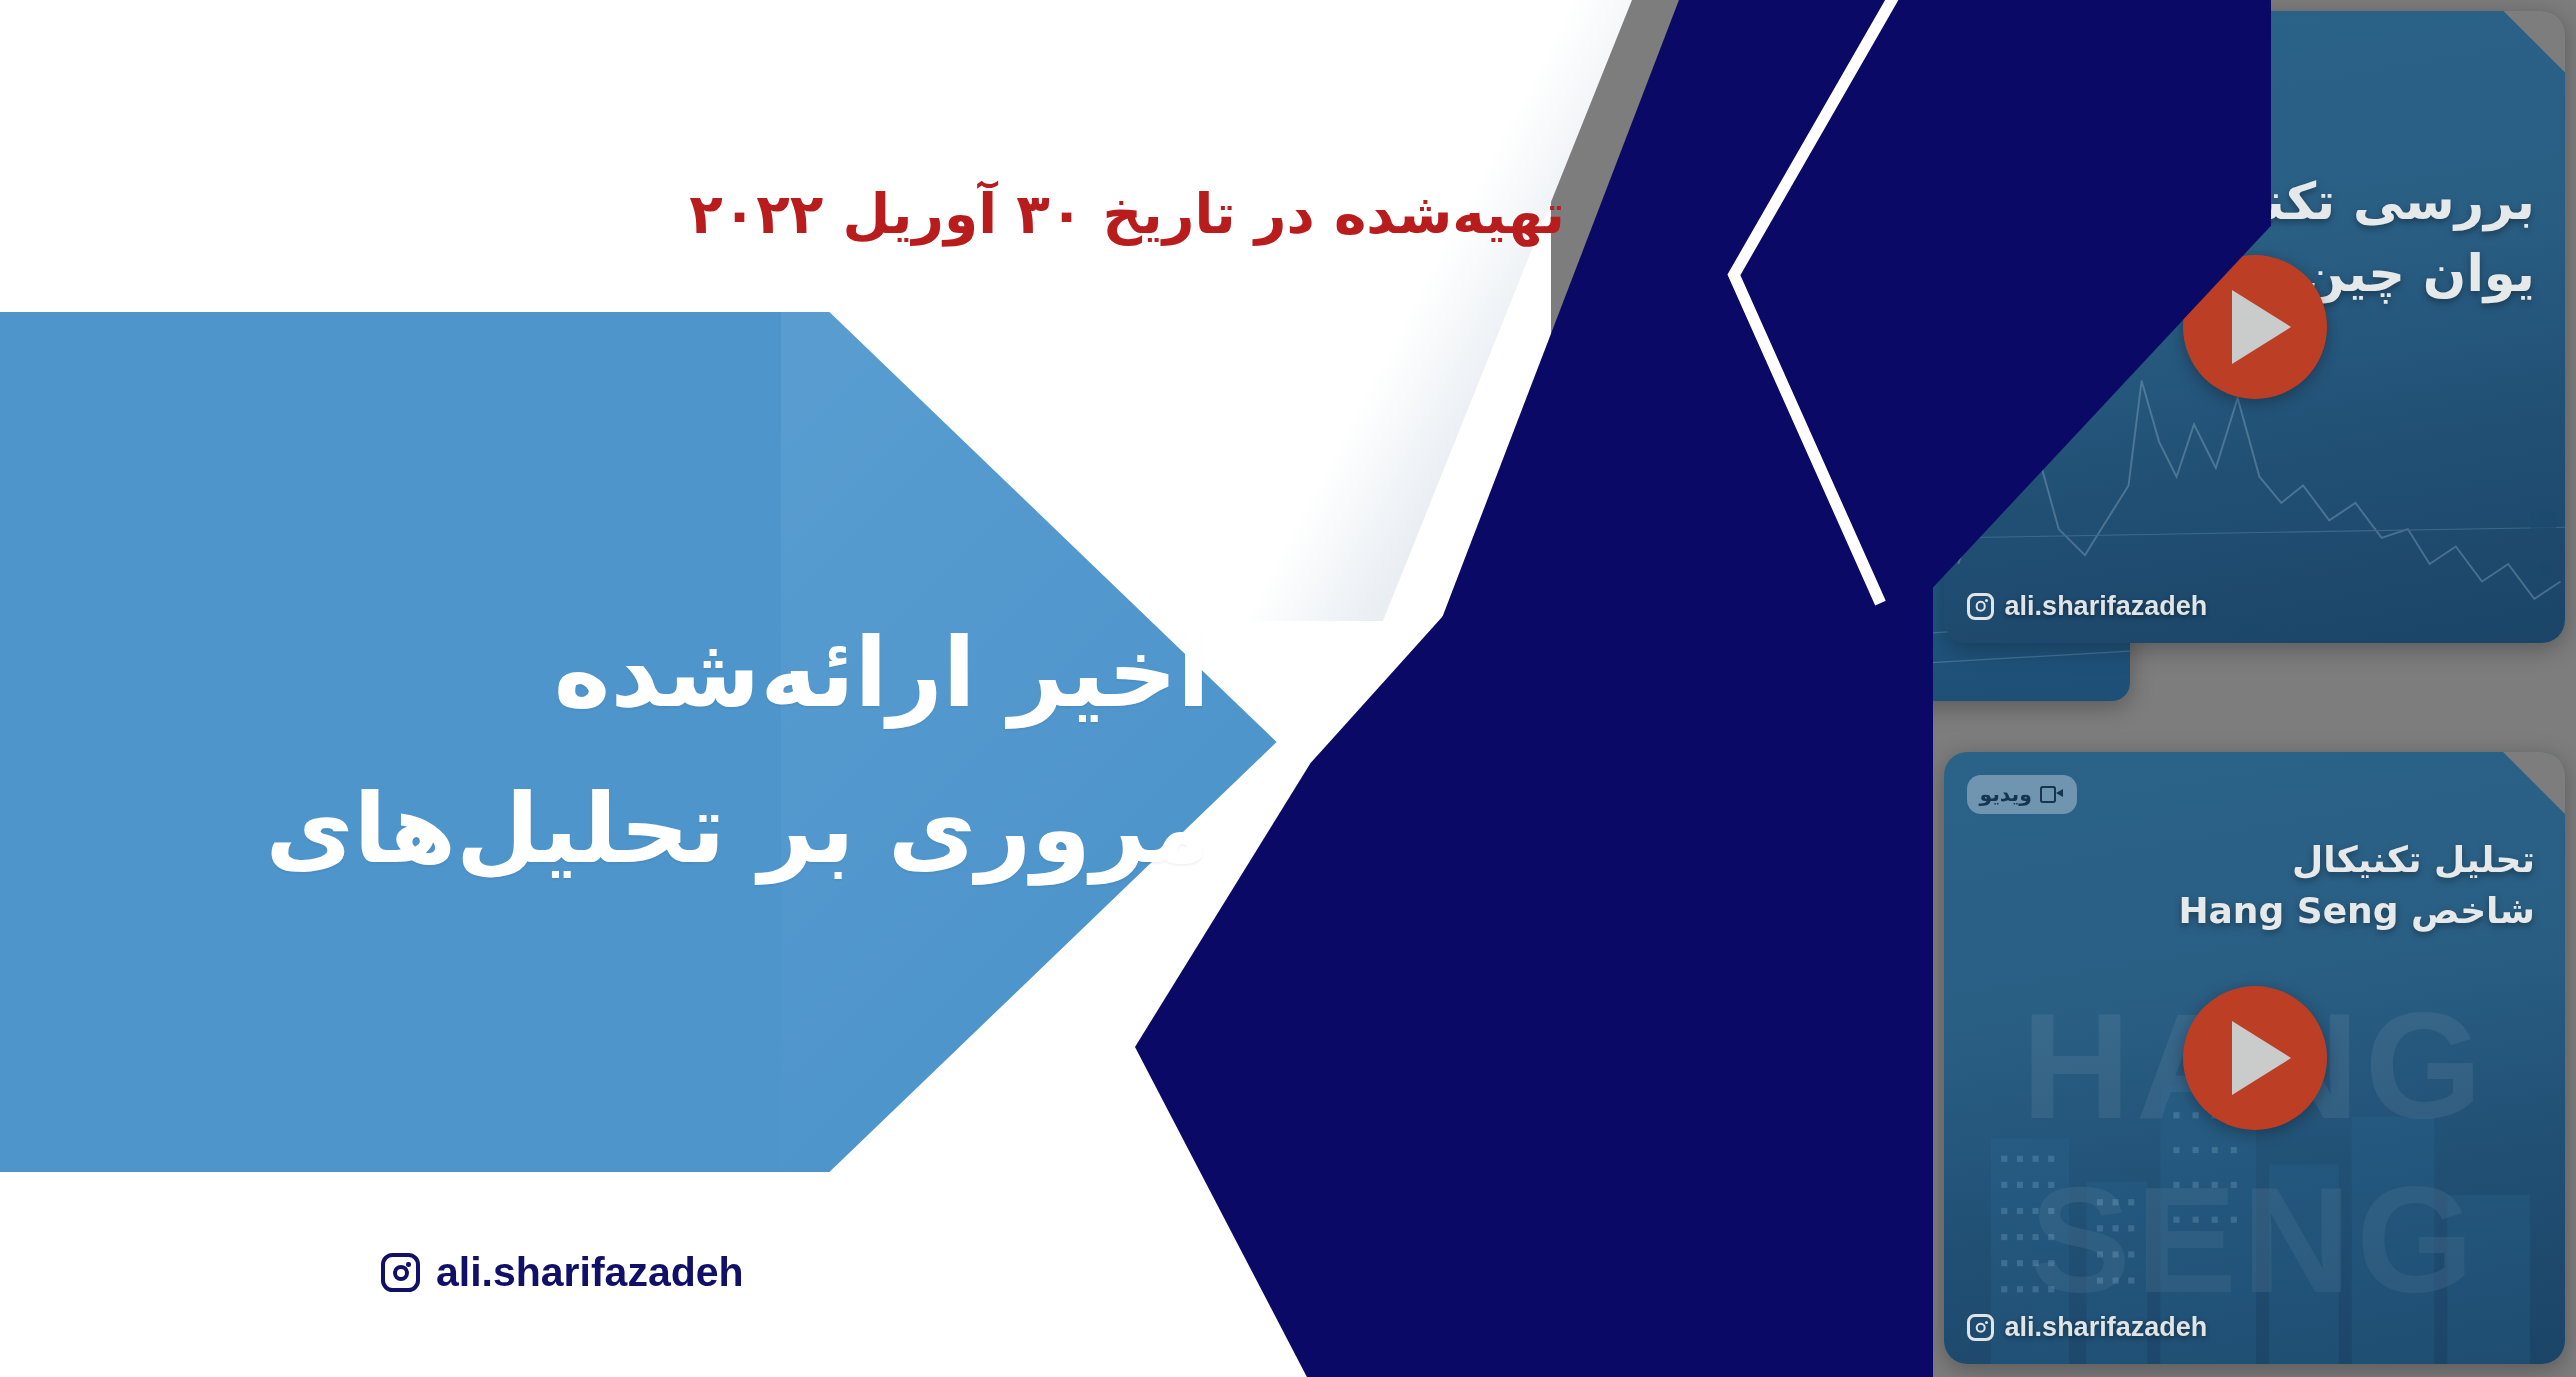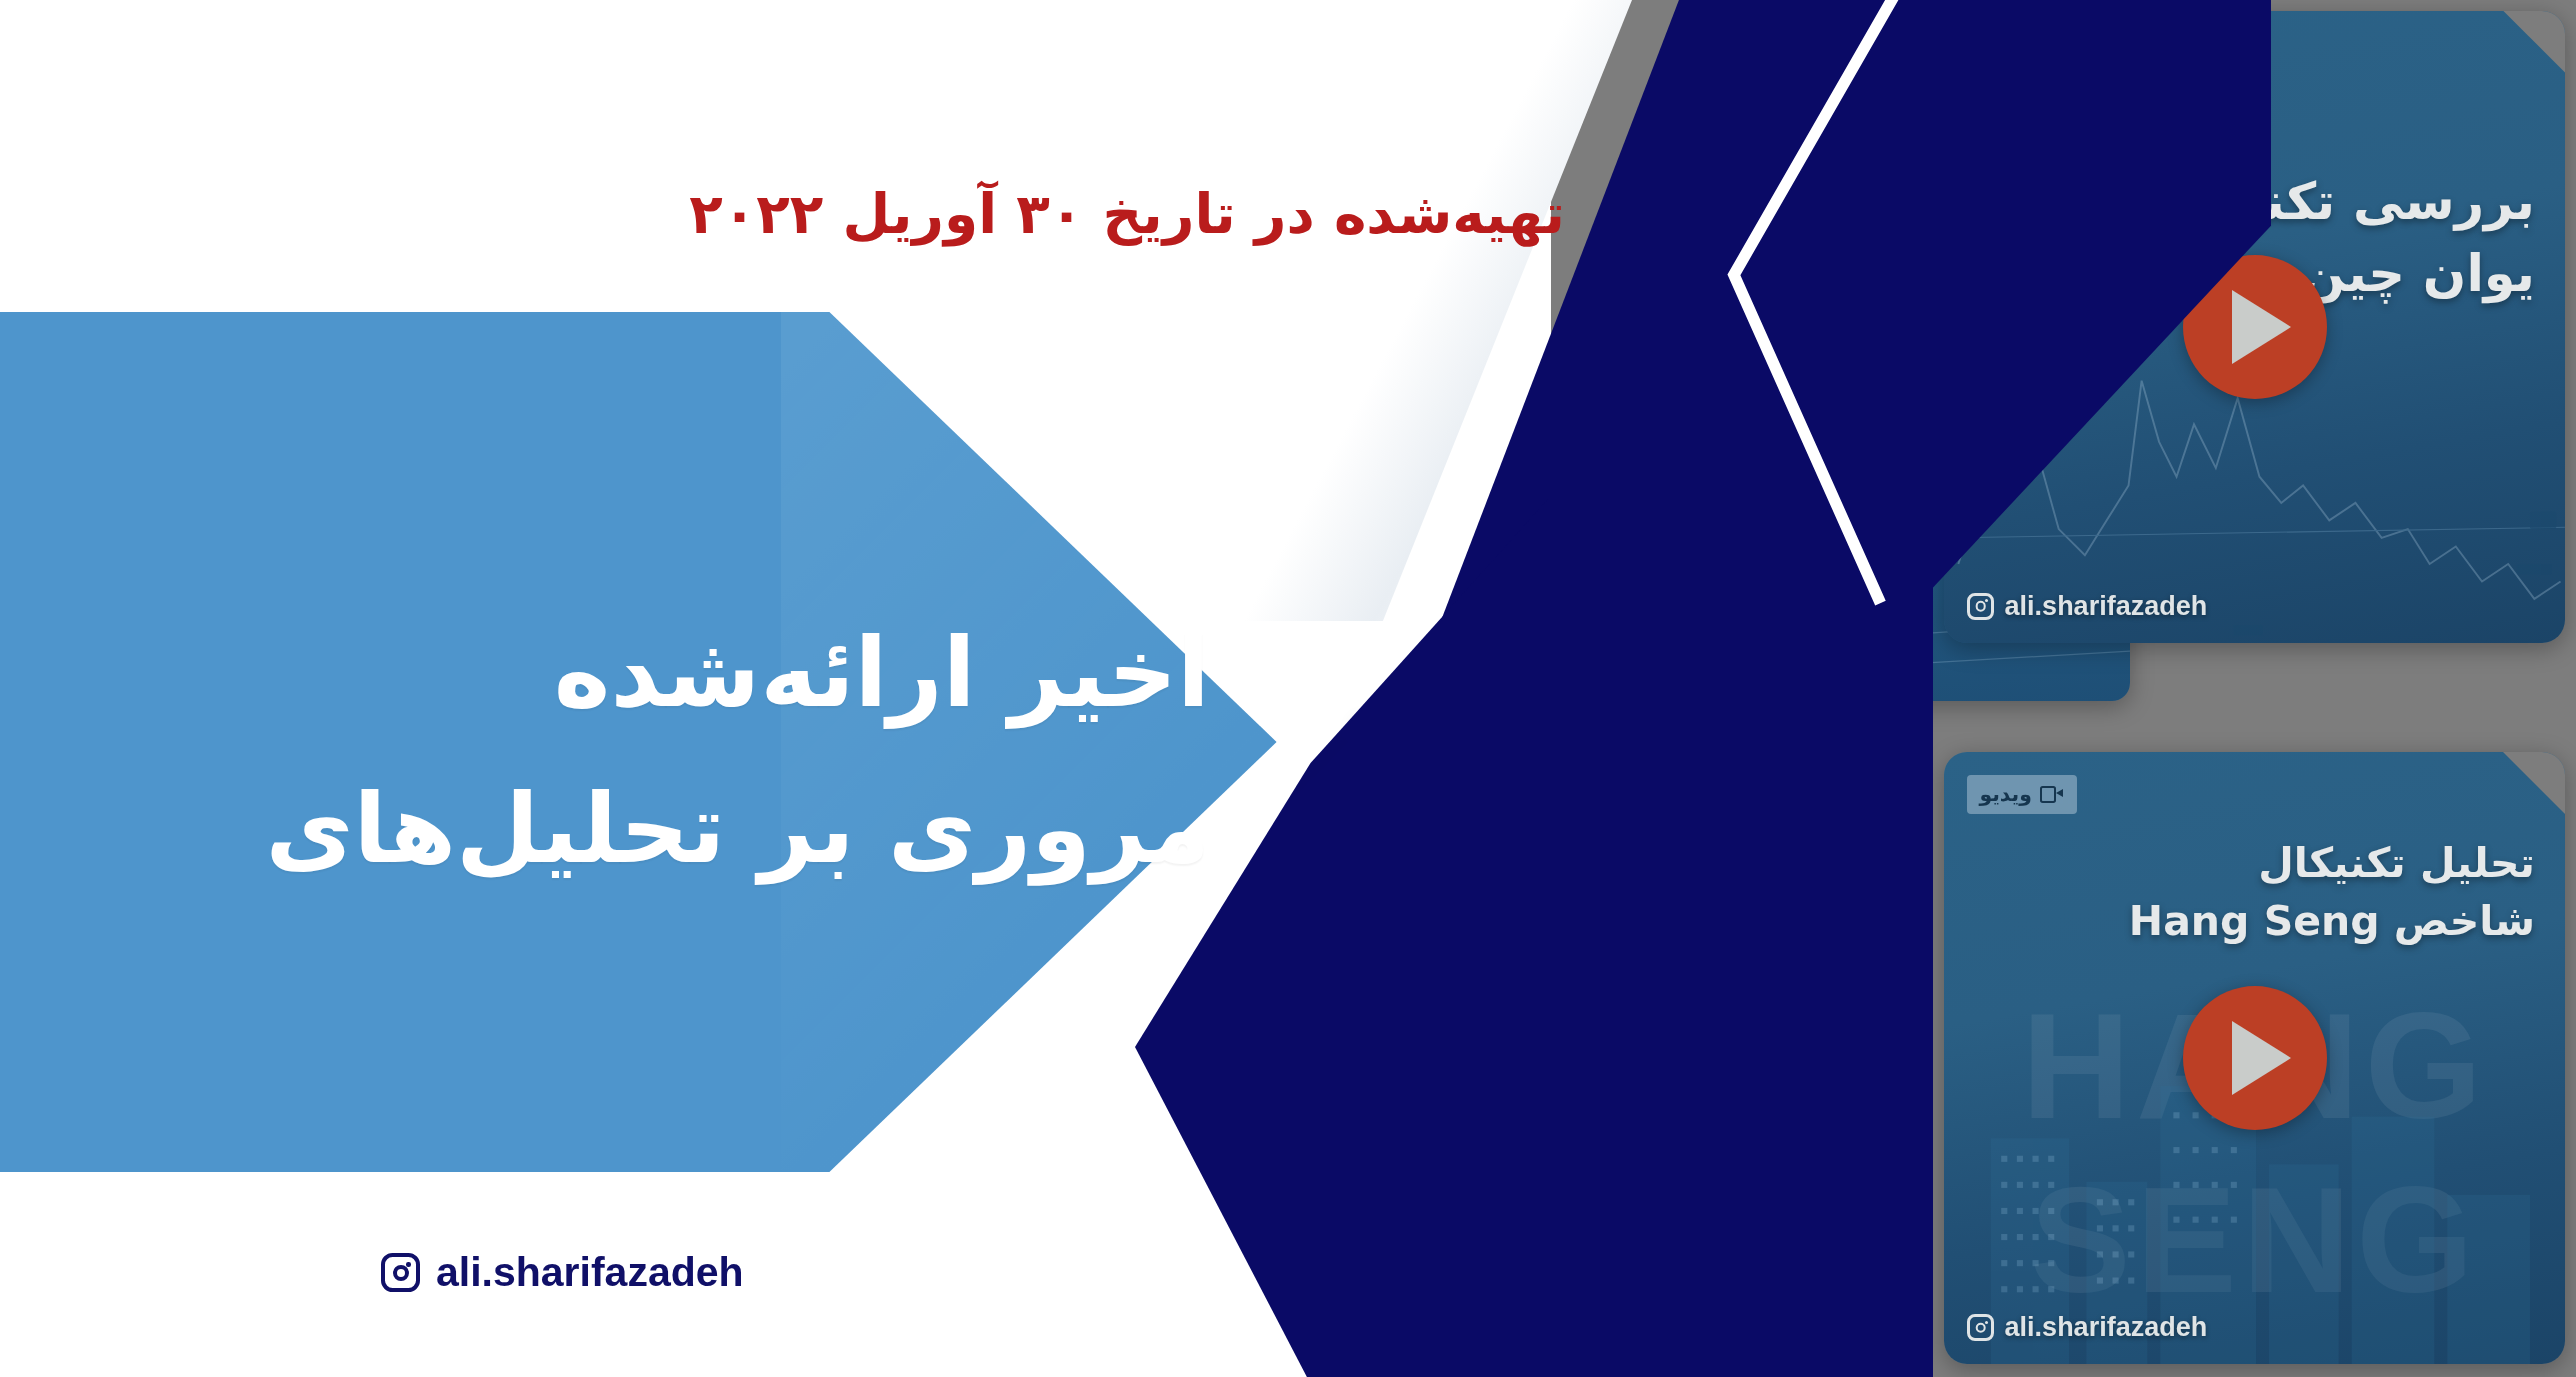--- a/index.html
+++ b/index.html
@@ -30,40 +30,40 @@
   .card-notch{
     position:absolute;right:0;top:0;width:62px;height:62px;
     background:#7d7d7d;
     clip-path:polygon(0 0,100% 0,100% 100%);
   }
 
   .badge{
     position:absolute;left:23px;top:23px;
     display:flex;align-items:center;gap:8px;
     background:rgba(215,228,238,.40);
-    border-radius:4px;padding:7px 14px 8px 12.4px;
+    border-radius:14px;padding:7px 14px 8px 12.4px;
     color:#16364f;font-size:20.4px;font-weight:700;
     backdrop-filter:blur(1.8px);
   }
   .badge .cam{width:23px;height:17px;position:relative;display:inline-block;}
   .badge .cam .body{position:absolute;left:0;top:0;width:16px;height:17px;
       border:2.7px solid #16364f;border-radius:2.7px;box-sizing:border-box;}
   .badge .cam .lens{position:absolute;right:0;top:3.5px;width:0;height:0;
       border-top:4.4px solid transparent;border-bottom:4.4px solid transparent;
       border-right:7px solid #16364f;}
 
   .card-title{
     position:absolute;left:25px;right:30px;
     color:#e6e9ea;text-align:right;font-weight:800;
     text-shadow:0 2.7px 7px rgba(0,0,0,.35);
     line-height:1.42;
     direction:rtl;
   }
   .card-top .card-title{top:155px;font-size:51px;}
-  .card-bottom .card-title{top:82px;font-size:41px;}
+  .card-bottom .card-title{top:82px;font-size:36px;}
   .card-title .ln{display:block;white-space:nowrap;}
 
   .play{
     position:absolute;left:50%;top:50%;transform:translate(-50%,-50%);
     width:144px;height:144px;border-radius:50%;background:#bc3f25;
     display:flex;align-items:center;justify-content:center;
     box-shadow:0 3.5px 16px rgba(0,0,0,.3);
   }
   .play .tri{
     width:0;height:0;margin-left:14px;

